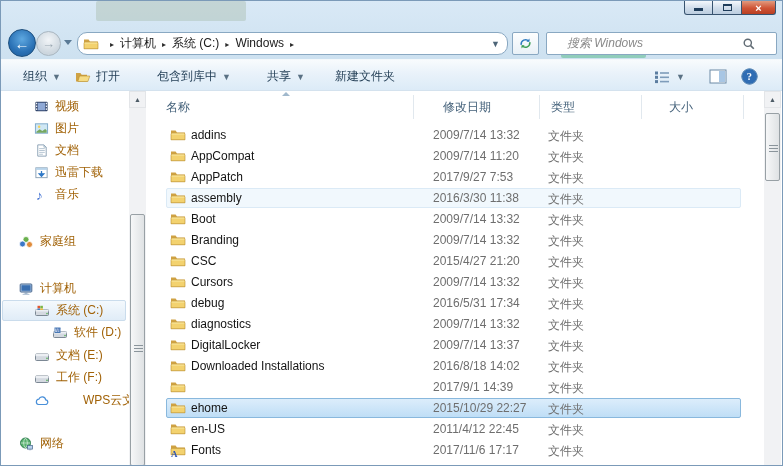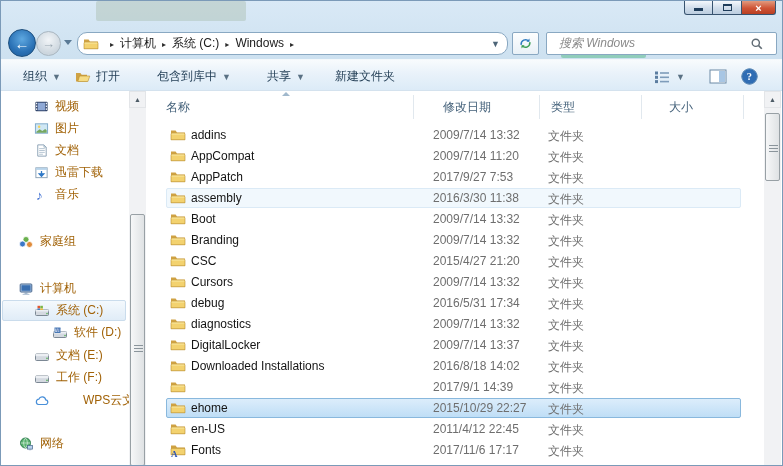--- a/index.html
+++ b/index.html
@@ -41,21 +41,21 @@
     background:#fff;border:1px solid #89a8c2;border-radius:10px;
     display:flex;align-items:center;padding-left:5px;font-size:12px;color:#1a1a1a;}
   .crumb-sep{font-size:8px;color:#2b2b2b;margin:0 6px;}
   .crumb{cursor:default;}
   .addr-drop{margin-left:auto;margin-right:7px;font-size:9px;color:#4d6578;}
   .refresh-btn{position:absolute;left:511px;top:31px;width:27px;height:23px;
     background:linear-gradient(#fdfefe,#e9f1f7);border:1px solid #89a8c2;border-radius:2px;
     display:flex;align-items:center;justify-content:center;}
   .searchbox{position:absolute;left:545px;top:31px;width:231px;height:23px;
     background:#fff;border:1px solid #89a8c2;border-radius:2px;
-    display:flex;align-items:center;padding:0 12px;}
+    display:flex;align-items:center;padding:0 20px;}
   .search-ph{font-size:12px;font-style:italic;color:#8a8a8a;flex:1;}
   
   .toolbar{position:absolute;left:0;top:58px;width:783px;height:32px;
     background:linear-gradient(#f8fbfd,#e9f2fa 45%,#dcebf7);
     border-top:1px solid #f3f8fb;border-bottom:1px solid #d4e2ee;}
   .tb-btn{position:absolute;top:6px;height:21px;display:flex;align-items:center;
     font-size:12px;color:#1f3b53;padding:0 4px;white-space:nowrap;}
   .tb-caret{font-size:9px;color:#5a7184;margin-left:5px;}
   .tb-icon{margin-right:5px;display:inline-flex;}
   .tb-right{position:absolute;top:6px;height:21px;display:flex;align-items:center;}

